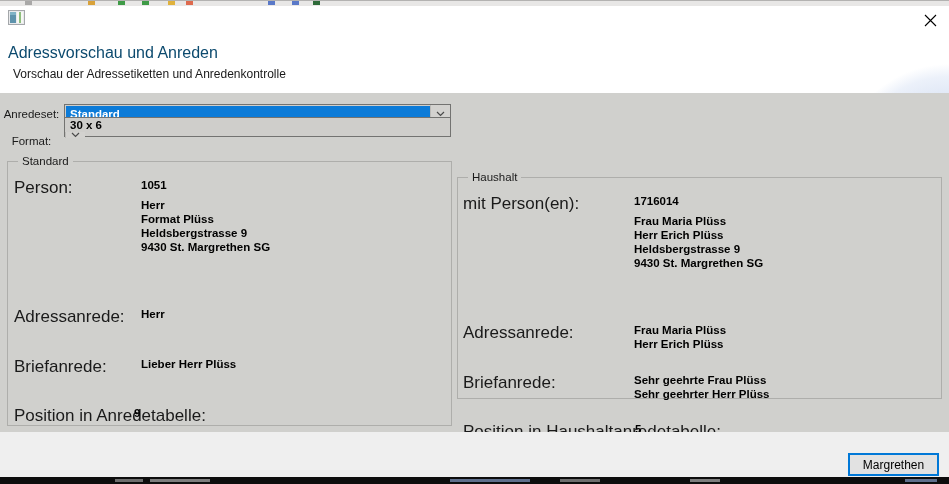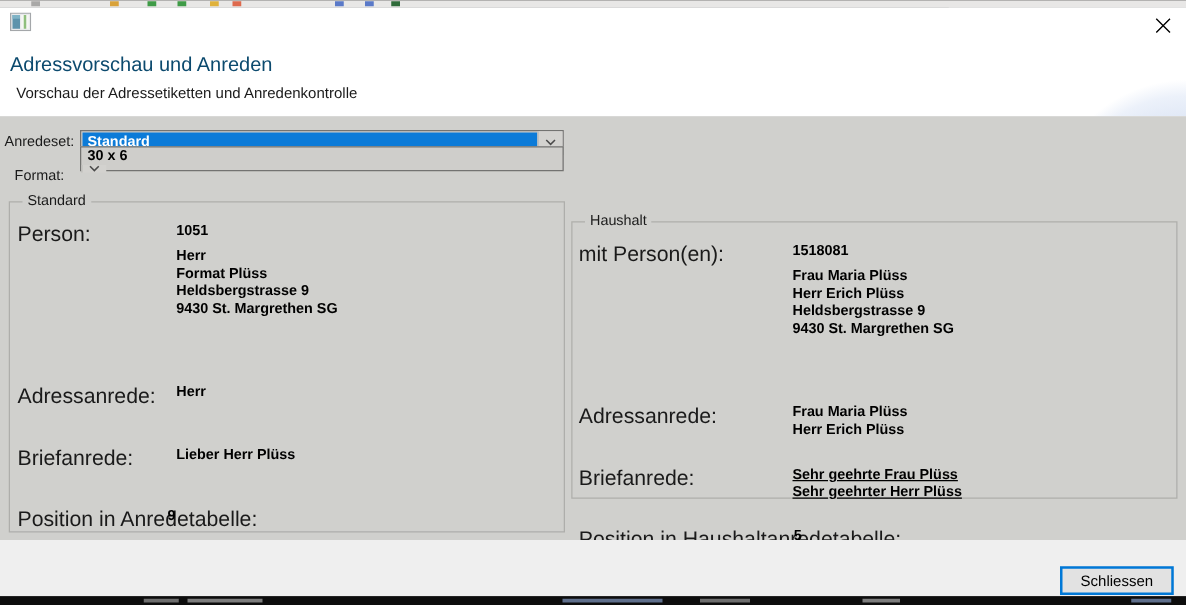--- a/index.html
+++ b/index.html
@@ -131,43 +131,43 @@
       <div class="pvalue" style="left:133px;top:195px;">
         <div>Lieber Herr Plüss</div>
       </div>
       <div class="plabel" style="left:6px;top:244px;">Position in Anredetabelle:</div>
       <div class="pvalue" style="left:126px;top:244px;">9</div>
     </div>
 
     <div class="group group-right">
       <div class="legend">Haushalt</div>
       <div class="plabel" style="left:5px;top:16px;">mit Person(en):</div>
-      <div class="pvalue" style="left:176px;top:16px;">1518081</div>
+      <div class="pvalue" style="left:176px;top:16px;">1716014</div>
       <div class="pvalue" style="left:176px;top:36px;">
         <div>Frau Maria Plüss</div>
         <div>Herr Erich Plüss</div>
         <div>Heldsbergstrasse 9</div>
         <div>9430 St. Margrethen SG</div>
       </div>
       <div class="plabel" style="left:5px;top:145px;">Adressanrede:</div>
       <div class="pvalue" style="left:176px;top:145px;">
         <div>Frau Maria Plüss</div>
         <div>Herr Erich Plüss</div>
       </div>
       <div class="plabel" style="left:5px;top:195px;">Briefanrede:</div>
-      <div class="pvalue" style="left:176px;top:195px;text-decoration:underline;">
+      <div class="pvalue" style="left:176px;top:195px;">
         <div>Sehr geehrte Frau Plüss</div>
         <div>Sehr geehrter Herr Plüss</div>
       </div>
       <div class="plabel" style="left:5px;top:244px;">Position in Haushaltanredetabelle:</div>
       <div class="pvalue" style="left:177px;top:244px;">5</div>
     </div>
 
     <div class="footer">
-      <button class="btn-default">Schliessen</button>
+      <button class="btn-default">Margrethen</button>
     </div>
   </div>
 
   <div class="bg-bottom">
     <div class="frag" style="left:115px;width:28px;"></div>
     <div class="frag" style="left:150px;width:60px;background:#7d7d7d;"></div>
     <div class="frag" style="left:450px;width:80px;background:#5f6f8c;"></div>
     <div class="frag" style="left:560px;width:40px;"></div>
     <div class="frag" style="left:690px;width:30px;background:#7d7d7d;"></div>
     <div class="frag" style="left:905px;width:32px;background:#5f6f8c;"></div>

